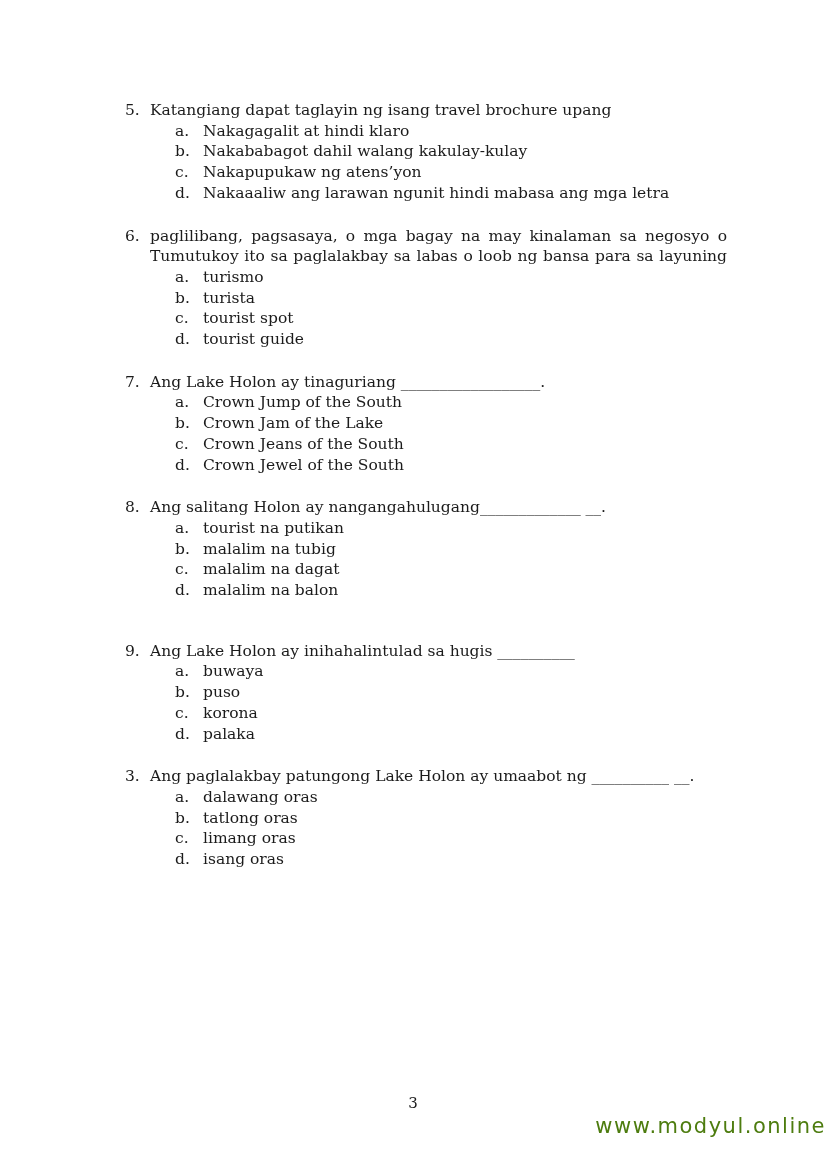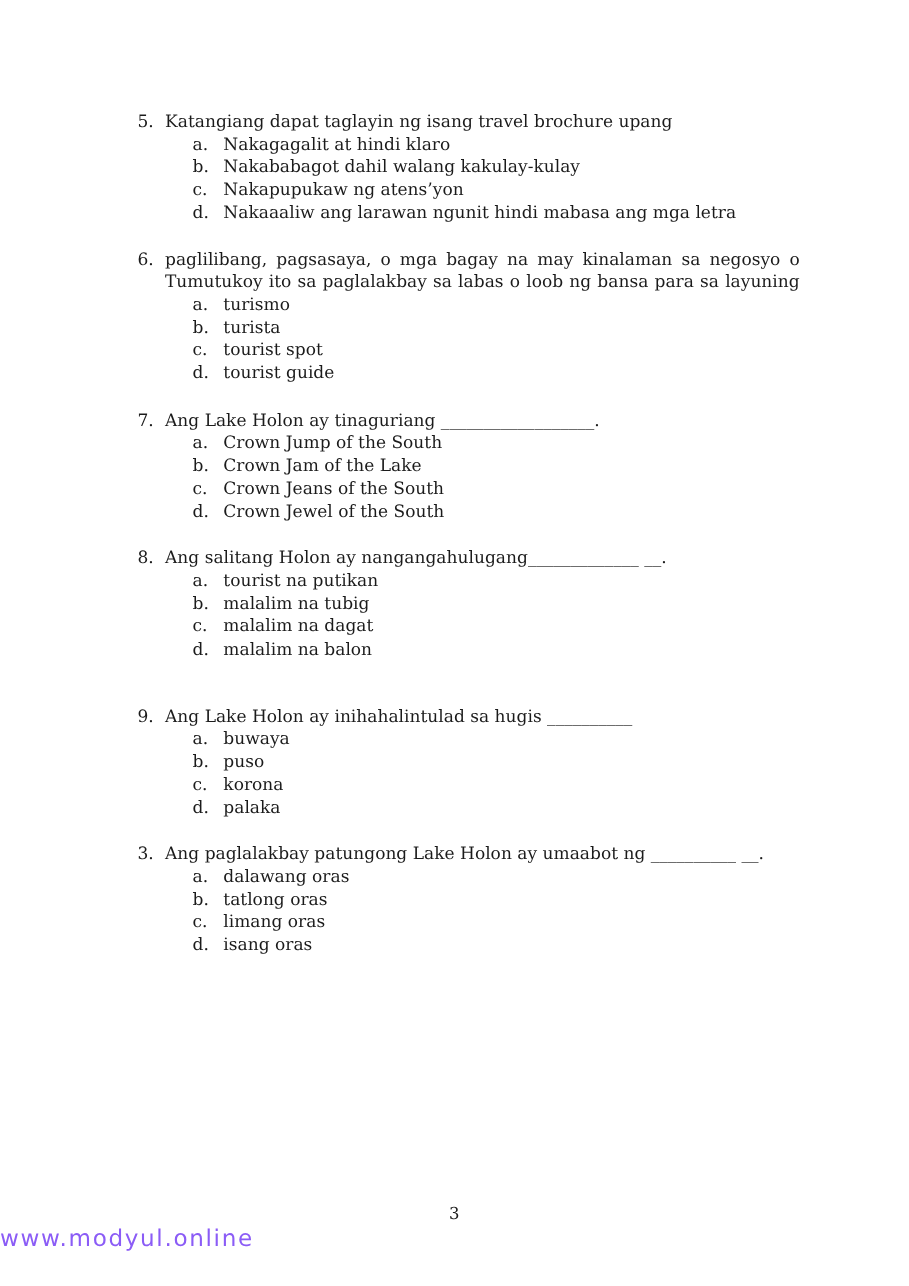--- a/index.html
+++ b/index.html
@@ -38,24 +38,24 @@
     width: 100%;
     text-align: center;
     font-size: 15px;
     color: #1b1b1b;
   }
   .watermark {
     position: absolute;
     top: 1114px;
     left: 0;
     width: 100%;
-    text-align: left;
+    text-align: right;
     font-family: "DejaVu Sans", "Liberation Sans", sans-serif;
     font-size: 21px;
-    color: #8b5cf6;
+    color: #4d7c0f;
     letter-spacing: 1.5px;
   }
 </style>
 </head>
 <body>
 
 <div class="page">
   <div class="content">
 
     <section class="question">

